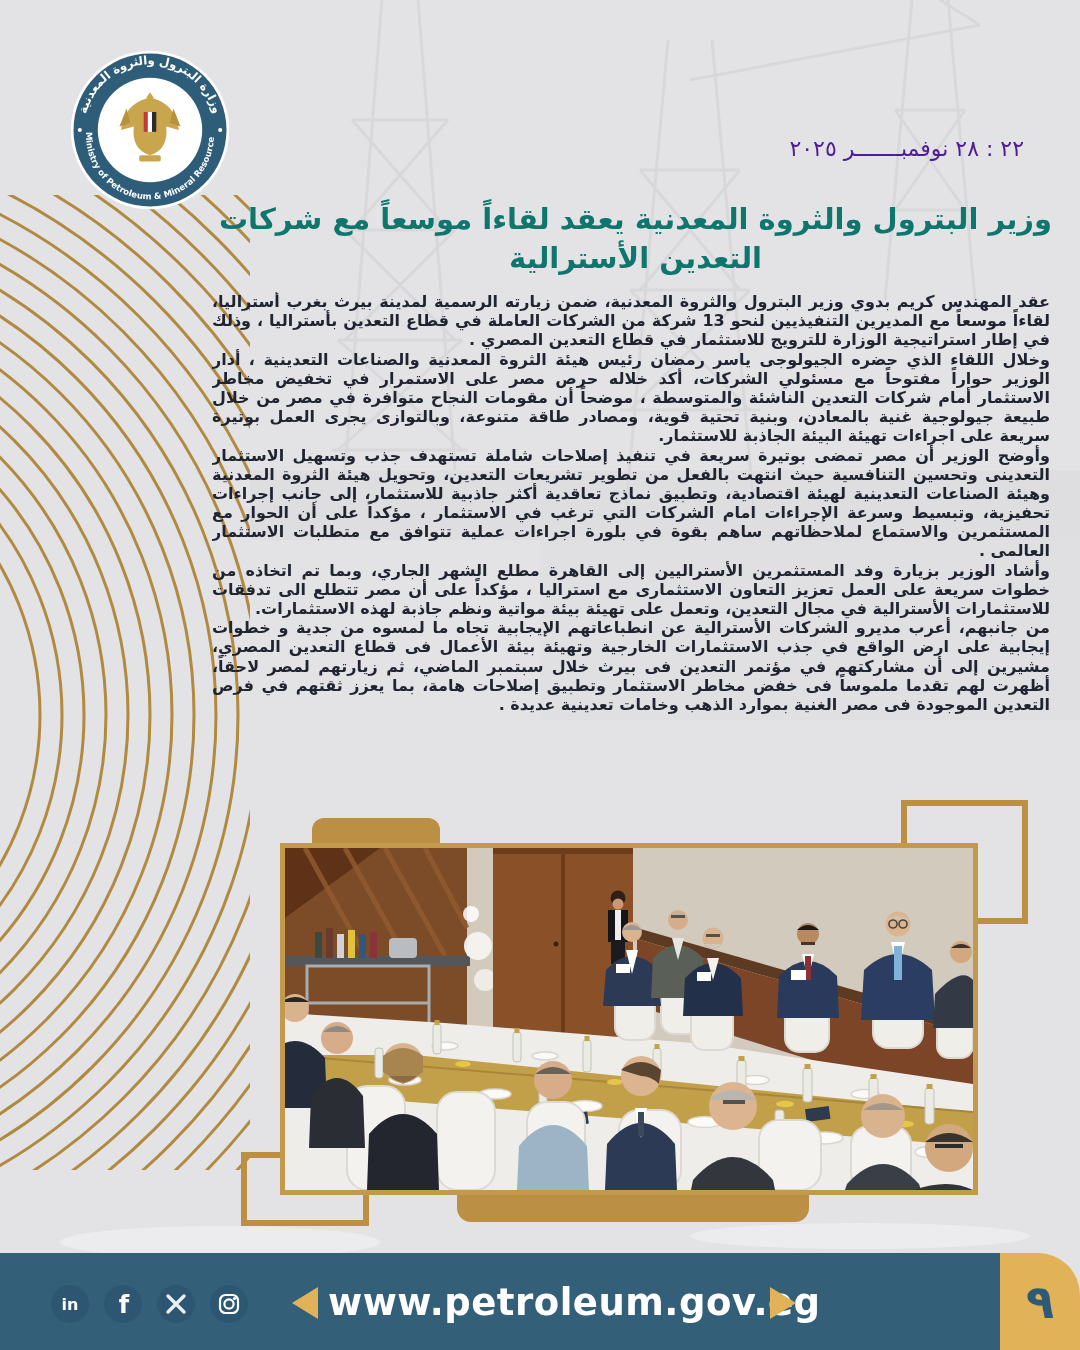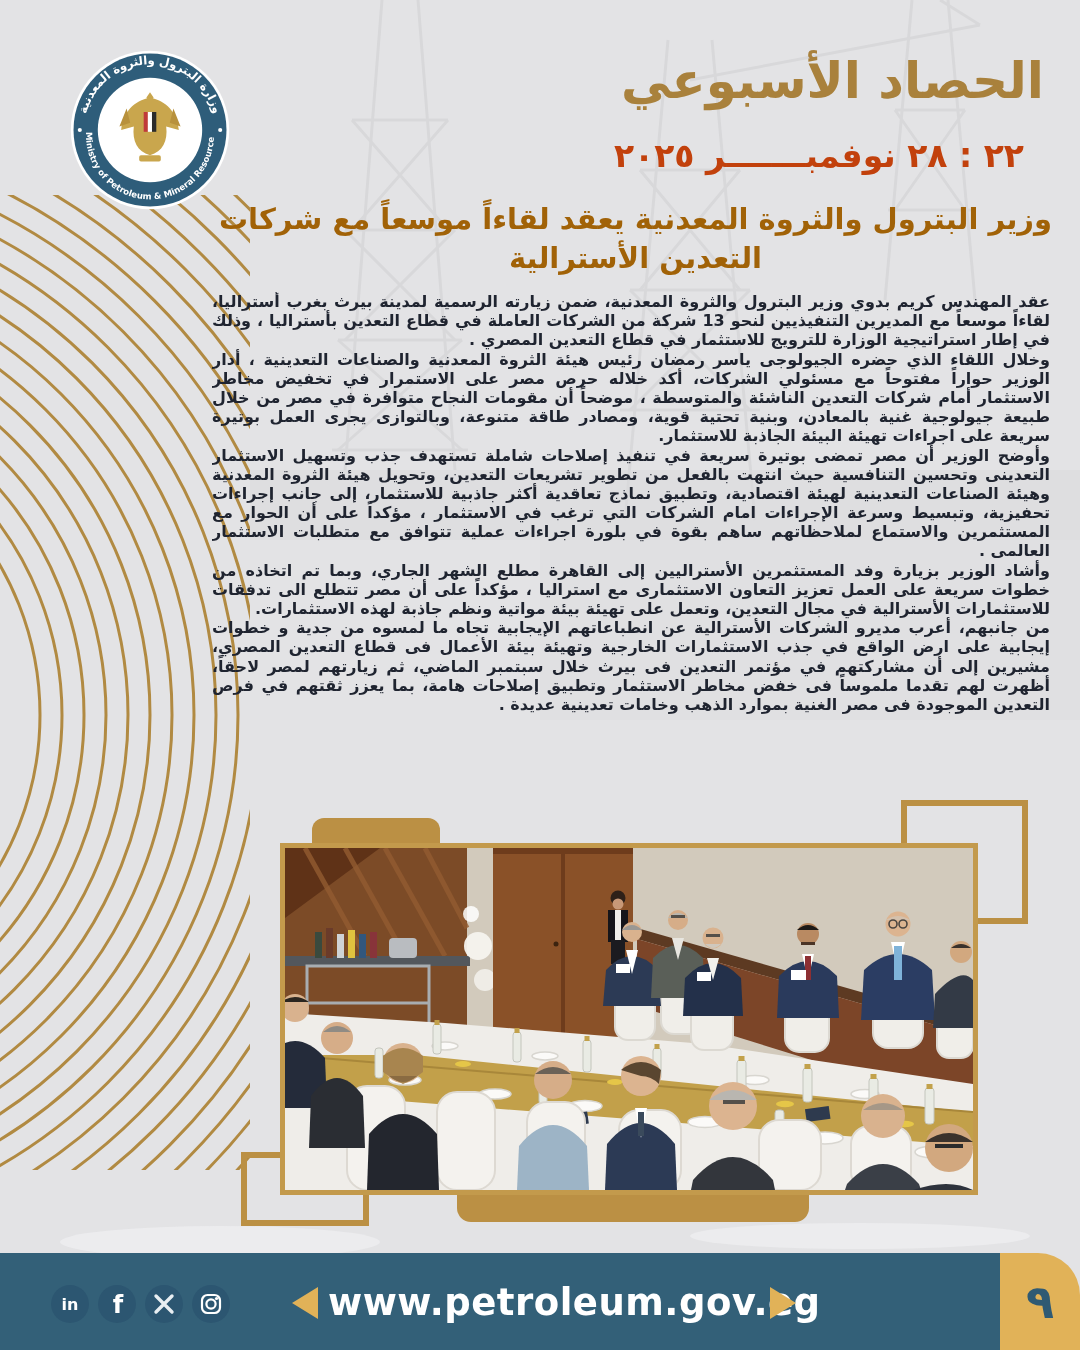--- a/index.html
+++ b/index.html
@@ -4,42 +4,42 @@
 <style>
   html,body{margin:0;padding:0;}
   .page{position:relative;width:1080px;height:1350px;background:#e3e3e5;overflow:hidden;
         font-family:"DejaVu Sans","Liberation Sans",sans-serif;}
   .layer{position:absolute;left:0;top:0;}
   
   .logo{position:absolute;left:60px;top:40px;width:180px;height:180px;}
   .title{position:absolute;right:36px;top:52px;width:640px;text-align:right;direction:rtl;
          font-size:50px;font-weight:bold;color:#a9813c;letter-spacing:0;}
   .date{position:absolute;right:56px;top:136px;width:560px;text-align:right;direction:rtl;
-        font-size:33px;font-weight:bold;color:#c2410c;}
+        font-size:22px;font-weight:normal;color:#4c1d95;}
   .headline{position:absolute;left:215px;right:24px;top:200px;direction:rtl;text-align:center;
-        font-size:29px;font-weight:bold;color:#a16207;line-height:1.35;}
+        font-size:29px;font-weight:bold;color:#0f766e;line-height:1.35;}
   
   .article{position:absolute;left:212px;right:30px;top:292px;height:520px;direction:rtl;
         text-align:justify;color:#1f2430;font-size:16px;font-weight:bold;line-height:1.2;overflow:hidden;}
   .article p{margin:0;}
   
   .photo-tab{position:absolute;left:312px;top:818px;width:128px;height:32px;background:#bb9044;
         border-radius:12px 12px 0 0;}
   .frame-tr{position:absolute;left:901px;top:800px;width:115px;height:112px;border:6px solid #bb9044;}
   .frame-bl{position:absolute;left:241px;top:1152px;width:116px;height:62px;border:6px solid #bb9044;}
   .photo{position:absolute;left:280px;top:843px;width:698px;height:352px;border:5px solid #c39a4c;
         box-sizing:border-box;background:#d0c8ba;}
   .photo-bar{position:absolute;left:457px;top:1195px;width:352px;height:27px;background:#bb9044;
         border-radius:0 0 14px 14px;}
   
   .footer-bar{position:absolute;left:0;top:1253px;width:1000px;height:97px;background:#336078;}
   .page-tab{position:absolute;right:0;top:1253px;width:80px;height:97px;background:#e1b258;
         border-top-right-radius:42px;display:flex;align-items:center;justify-content:center;
         font-size:46px;font-weight:bold;color:#2f5a73;}
-  .social{position:absolute;left:50px;top:1284px;display:flex;gap:7px;text-align:right;}
+  .social{position:absolute;left:50px;top:1284px;display:flex;gap:13px;text-align:right;}
   .tri-l{position:absolute;left:292px;top:1287px;width:0;height:0;
         border-top:16px solid transparent;border-bottom:16px solid transparent;border-right:26px solid #e1b258;}
   .tri-r{position:absolute;left:770px;top:1287px;width:0;height:0;
         border-top:16px solid transparent;border-bottom:16px solid transparent;border-left:26px solid #e1b258;}
   .url{position:absolute;left:328px;top:1281px;width:434px;text-align:center;color:#ffffff;
         font-size:37px;font-weight:bold;letter-spacing:0.5px;}
 </style>
 </head>
 <body>
 
@@ -114,21 +114,20 @@
       <path d="M100,64 C82,68 70,80 68,100 L82,96 C80,112 86,124 100,128 C114,124 120,112 118,96 L132,100 C130,80 118,68 100,64 Z" fill="#c9a64d"></path>
       <path d="M74,76 L66,96 L78,92 Z M126,76 L134,96 L122,92 Z" fill="#b8913c"></path>
       <rect x="91" y="78" width="18" height="26" rx="2" fill="#c9a64d"></rect>
       <rect x="93" y="80" width="4.6" height="22" fill="#c03a3a"></rect>
       <rect x="97.6" y="80" width="4.6" height="22" fill="#ffffff"></rect>
       <rect x="102.2" y="80" width="4.8" height="22" fill="#2b2b2b"></rect>
       <rect x="88" y="128" width="24" height="7" rx="2" fill="#c9a64d"></rect>
     </g>
   </svg>
 
-  <div class="title">الحصاد الأسبوعي</div>
   <div class="date">٢٢ : ٢٨ نوفمبـــــــر ٢٠٢٥</div>
   <div class="headline">وزير البترول والثروة المعدنية يعقد لقاءاً موسعاً مع شركات التعدين الأسترالية</div>
 
   <div class="article">
     <p>عقد المهندس كريم بدوي وزير البترول والثروة المعدنية، ضمن زيارته الرسمية لمدينة بيرث بغرب أستراليا، لقاءاً موسعاً مع المديرين التنفيذيين لنحو 13 شركة من الشركات العاملة في قطاع التعدين بأستراليا ، وذلك في إطار استراتيجية الوزارة للترويج للاستثمار في قطاع التعدين المصري .</p>
     <p>وخلال اللقاء الذي حضره الجيولوجى ياسر رمضان رئيس هيئة الثروة المعدنية والصناعات التعدينية ، أدار الوزير حواراً مفتوحاً مع مسئولي الشركات، أكد خلاله حرص مصر على الاستمرار في تخفيض مخاطر الاستثمار أمام شركات التعدين الناشئة والمتوسطة ، موضحاً أن مقومات النجاح متوافرة في مصر من خلال طبيعة جيولوجية غنية بالمعادن، وبنية تحتية قوية، ومصادر طاقة متنوعة، وبالتوازى يجرى العمل بوتيرة سريعة على اجراءات تهيئة البيئة الجاذبة للاستثمار.</p>
     <p>وأوضح الوزير أن مصر تمضى بوتيرة سريعة في تنفيذ إصلاحات شاملة تستهدف جذب وتسهيل الاستثمار التعدينى وتحسين التنافسية حيث انتهت بالفعل من تطوير تشريعات التعدين، وتحويل هيئة الثروة المعدنية وهيئة الصناعات التعدينية لهيئة اقتصادية، وتطبيق نماذج تعاقدية أكثر جاذبية للاستثمار، إلى جانب إجراءات تحفيزية، وتبسيط وسرعة الإجراءات امام الشركات التي ترغب في الاستثمار ، مؤكداً على أن الحوار مع المستثمرين والاستماع لملاحظاتهم ساهم بقوة في بلورة اجراءات عملية تتوافق مع متطلبات الاستثمار العالمى .</p>
     <p>وأشاد الوزير بزيارة وفد المستثمرين الأستراليين إلى القاهرة مطلع الشهر الجاري، وبما تم اتخاذه من خطوات سريعة على العمل تعزيز التعاون الاستثمارى مع استراليا ، مؤكداً على أن مصر تتطلع الى تدفقات للاستثمارات الأسترالية في مجال التعدين، وتعمل على تهيئة بيئة مواتية ونظم جاذبة لهذه الاستثمارات.</p>
     <p>من جانبهم، أعرب مديرو الشركات الأسترالية عن انطباعاتهم الإيجابية تجاه ما لمسوه من جدية و خطوات إيجابية على ارض الواقع في جذب الاستثمارات الخارجية وتهيئة بيئة الأعمال فى قطاع التعدين المصري، مشيرين إلى أن مشاركتهم في مؤتمر التعدين فى بيرث خلال سبتمبر الماضي، ثم زيارتهم لمصر لاحقاً، أظهرت لهم تقدما ملموساً فى خفض مخاطر الاستثمار وتطبيق إصلاحات هامة، بما يعزز ثقتهم في فرص التعدين الموجودة فى مصر الغنية بموارد الذهب وخامات تعدينية عديدة .</p>
   </div>

